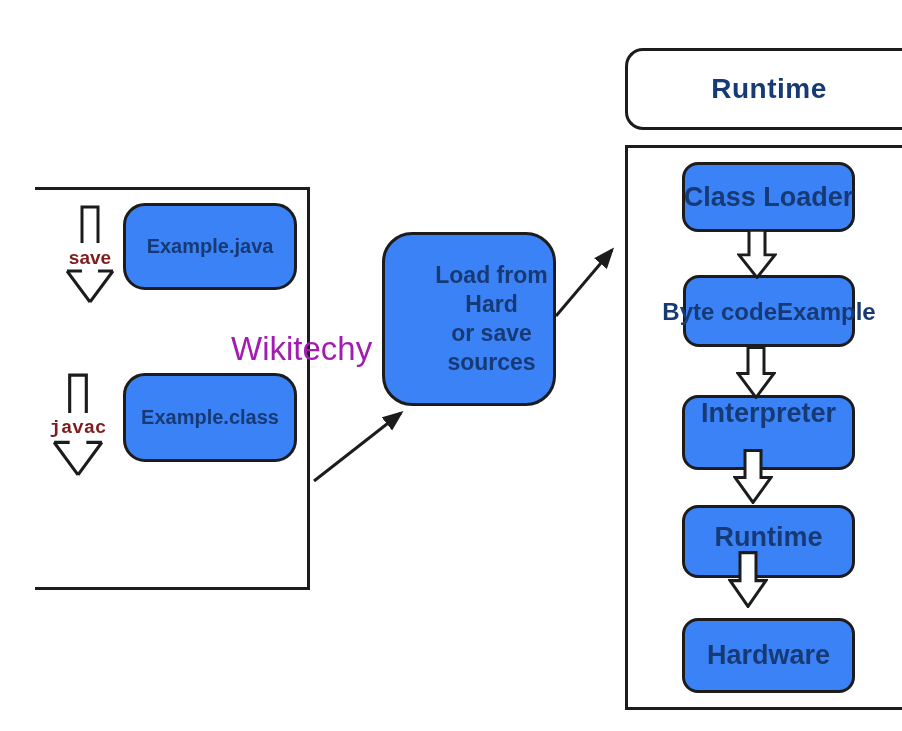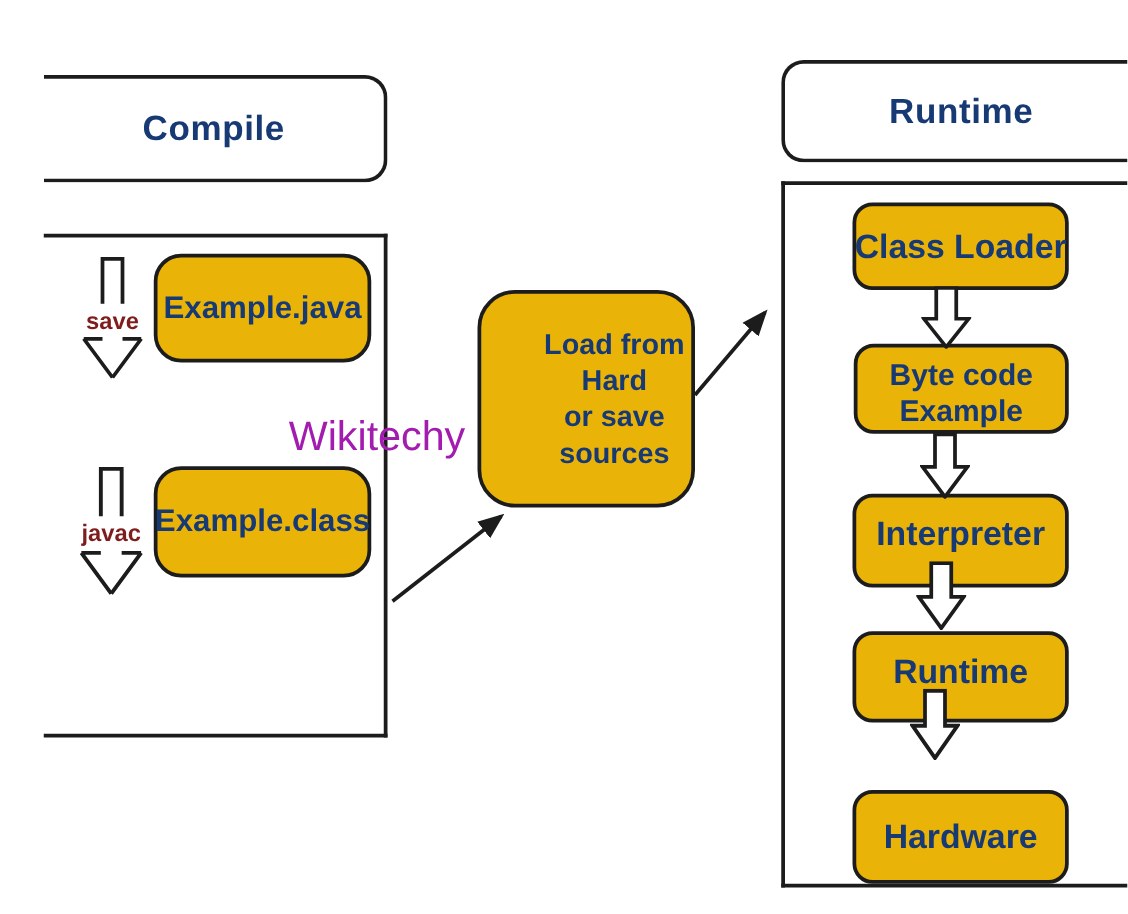--- a/index.html
+++ b/index.html
@@ -2,29 +2,29 @@
 <html><head>
 <meta charset="utf-8">
 <style>
   html,body{margin:0;padding:0;background:#fff;overflow:hidden;}
   #canvas{
     position:relative;width:902px;height:731px;background:#ffffff;
     font-family:"Liberation Sans","DejaVu Sans",sans-serif;overflow:hidden;
   }
   .node-text{color:#173a75;font-weight:bold;}
   .box{
-    position:absolute;box-sizing:border-box;background:#eab308;
+    position:absolute;box-sizing:border-box;background:#3b82f6;
     border:3px solid #1c1c1c;display:flex;align-items:center;justify-content:center;
     text-align:center;z-index:2;
   }
   .open-left{border-left:none;background:transparent;}
   .open-right{border-right:none;background:transparent;}
   .container-box{background:transparent;z-index:1;}
   .hdr{font-size:28px;letter-spacing:0.5px;}
-  .file-box{border-radius:22px;font-size:25px;border-width:3.5px;white-space:nowrap;}
+  .file-box{border-radius:22px;font-size:20px;border-width:3.5px;white-space:nowrap;}
   .stage-box{border-radius:16px;font-size:27px;border-width:3.5px;white-space:nowrap;}
   .load-box{
     border-radius:30px;border-width:3.5px;font-size:23px;line-height:29px;
     flex-direction:column;
   }
   .down-arrow-group{position:absolute;z-index:2;}
   .down-arrow-group svg{position:absolute;left:0;top:0;width:100%;height:100%;}
   .arrow-label{
     position:absolute;left:-8px;right:-8px;text-align:center;color:#7f1d1d;
     font-weight:bold;font-size:19px;z-index:3;
@@ -34,39 +34,36 @@
   #watermark{
     position:absolute;left:231px;top:330px;z-index:4;color:#a21caf;
     font-size:33px;font-weight:normal;white-space:nowrap;
   }
 </style>
 </head>
 <body>
 
 <div id="canvas">
 
-  <div class="box open-left hdr node-text" style="left:35px;top:60px;width:275px;height:86px;border-radius:0 18px 18px 0;">
-    <span>Compile</span>
-  </div>
 
   <div class="box open-left container-box" style="left:35px;top:187px;width:275px;height:403px;"></div>
 
   <div class="down-arrow-group" style="left:65px;top:205px;width:50px;height:100px;">
     <svg viewBox="0 0 50 100" preserveAspectRatio="none">
       <path d="M17 38 L17 2 L33 2 L33 38" fill="none" stroke="#1c1c1c" stroke-width="3"></path>
       <path d="M2 66 L17 66 M33 66 L48 66 M2 66 L25 97 M48 66 L25 97" fill="none" stroke="#1c1c1c" stroke-width="3"></path>
     </svg>
     <div class="arrow-label" style="top:42px;">save</div>
   </div>
 
   <div class="box file-box node-text" style="left:123px;top:203px;width:174px;height:87px;">
     <span>Example.java</span>
   </div>
 
-  <div class="down-arrow-group" style="left:63px;top:373px;width:52px;height:105px;">
+  <div class="down-arrow-group" style="left:52px;top:373px;width:52px;height:105px;font-family:Liberation Mono, monospace;">
     <svg viewBox="0 0 50 100" preserveAspectRatio="none">
       <path d="M17 38 L17 2 L33 2 L33 38" fill="none" stroke="#1c1c1c" stroke-width="3"></path>
       <path d="M2 66 L17 66 M33 66 L48 66 M2 66 L25 97 M48 66 L25 97" fill="none" stroke="#1c1c1c" stroke-width="3"></path>
     </svg>
     <div class="arrow-label" style="top:44px;">javac</div>
   </div>
 
   <div class="box file-box node-text" style="left:123px;top:373px;width:174px;height:89px;">
     <span>Example.class</span>
   </div>
@@ -81,34 +78,34 @@
   <div class="box open-right hdr node-text" style="left:625px;top:48px;width:285px;height:82px;border-radius:18px 0 0 18px;">
     <span>Runtime</span>
   </div>
 
   <div class="box open-right container-box" style="left:625px;top:145px;width:285px;height:565px;"></div>
 
   <div class="box stage-box node-text" style="left:682px;top:162px;width:173px;height:70px;">
     <span>Class Loader</span>
   </div>
 
-  <div class="box stage-box node-text" style="left:683px;top:275px;width:172px;height:72px;font-size:24px;line-height:29px;flex-direction:column;justify-content:flex-end;">
+  <div class="box stage-box node-text" style="left:683px;top:275px;width:172px;height:72px;font-size:24px;line-height:29px;flex-direction:row;">
     <div>Byte code</div>
     <div>Example</div>
   </div>
 
-  <div class="box stage-box node-text" style="left:682px;top:395px;width:173px;height:75px;align-items:flex-start;padding-top:14px;">
+  <div class="box stage-box node-text" style="left:682px;top:395px;width:173px;height:75px;align-items:flex-start;padding-top:0;">
     <span>Interpreter</span>
   </div>
 
   <div class="box stage-box node-text" style="left:682px;top:505px;width:173px;height:73px;align-items:flex-start;padding-top:14px;">
     <span>Runtime</span>
   </div>
 
-  <div class="box stage-box node-text" style="left:682px;top:618px;width:173px;height:75px;margin-top:14px;">
+  <div class="box stage-box node-text" style="left:682px;top:618px;width:173px;height:75px;">
     <span>Hardware</span>
   </div>
 
   <svg class="block-arrow" style="left:737px;top:229px;" width="40" height="50" viewBox="0 0 40 54" preserveAspectRatio="none">
     <path d="M12 1.5 L12 28 L2 28 L20 52.5 L38 28 L28 28 L28 1.5 Z" fill="#ffffff" stroke="#1c1c1c" stroke-width="3"></path>
   </svg>
   <svg class="block-arrow" style="left:736px;top:346px;" width="40" height="53" viewBox="0 0 40 54" preserveAspectRatio="none">
     <path d="M12 1.5 L12 28 L2 28 L20 52.5 L38 28 L28 28 L28 1.5 Z" fill="#ffffff" stroke="#1c1c1c" stroke-width="3"></path>
   </svg>
   <svg class="block-arrow" style="left:733px;top:449px;" width="40" height="55" viewBox="0 0 40 54" preserveAspectRatio="none">

